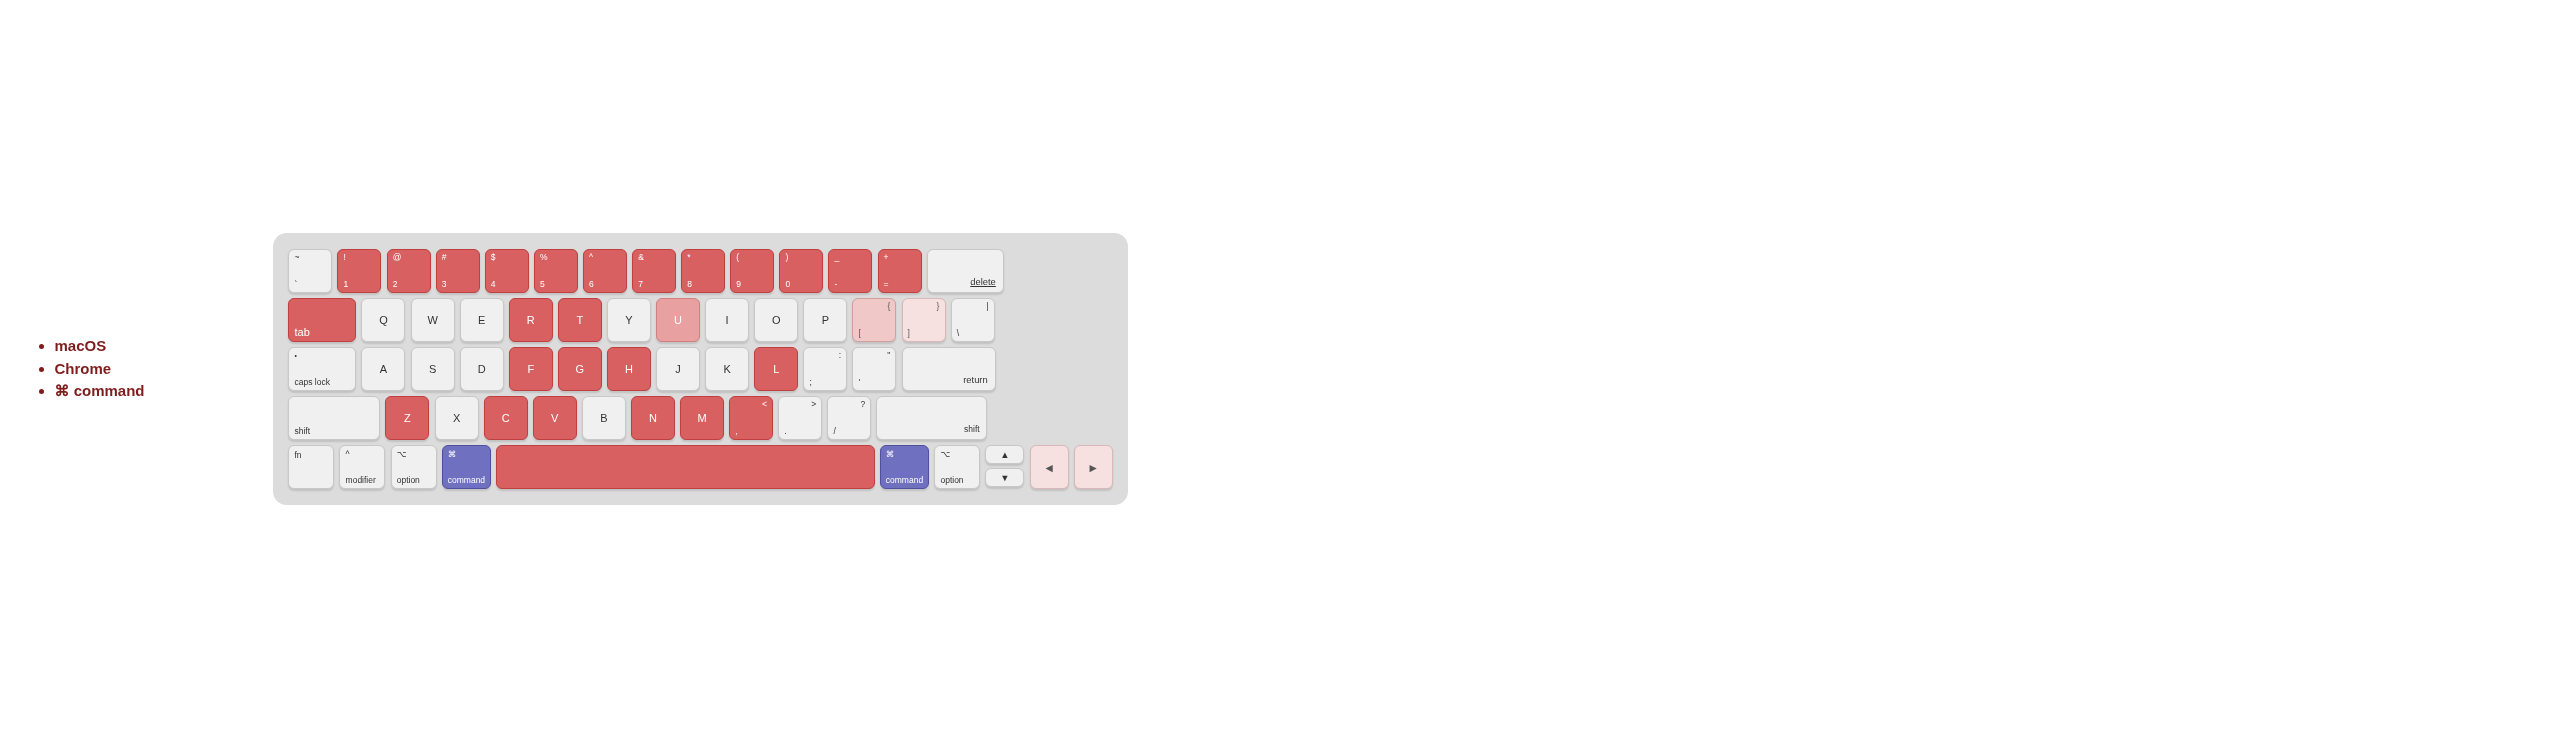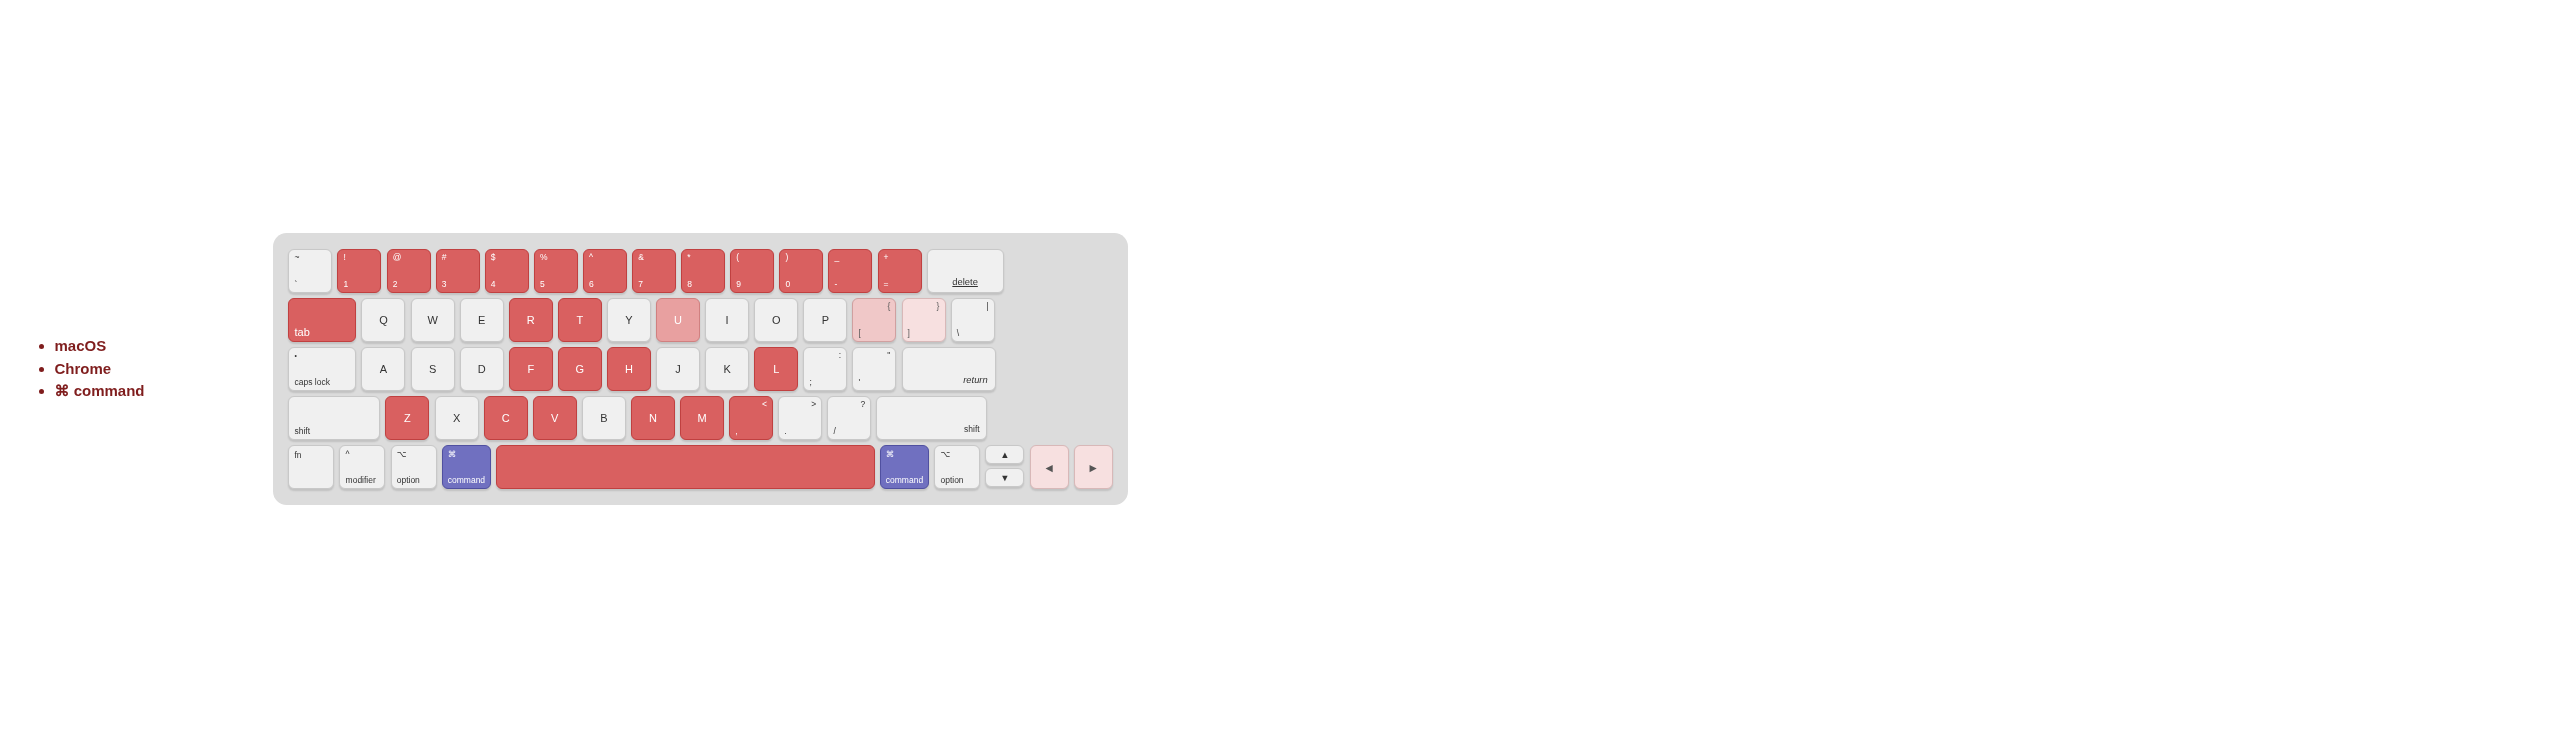--- a/index.html
+++ b/index.html
@@ -119,21 +119,21 @@
     }
     .key.very-light-pink {
       background: #f7e0e0;
       border-color: #d8b8b8;
       color: #555;
     }
 
     .key.wide-1-5 { min-width: 68px; justify-content: flex-end; }
     .key.wide-2 { min-width: 92px; }
     .key.spacebar { flex: 1; min-width: 256px; }
-    .key.return-key { min-width: 94px; font-style: italic; }
+    .key.return-key { min-width: 94px; }
     .key.shift-right { min-width: 111px; }
     .key.backspace { min-width: 77px; }
     .key.arrow {
       min-width: 39px;
       min-height: 20.5px;
       justify-content: center;
       align-items: center;
       padding: 1.7px;
       font-size: 9.4px;
     }
@@ -202,21 +202,21 @@
         <span class="bottom-label">0</span>
       </div>
       <div class="key red">
         <span class="top-label">_</span>
         <span class="bottom-label">-</span>
       </div>
       <div class="key red">
         <span class="top-label">+</span>
         <span class="bottom-label">=</span>
       </div>
-      <div class="key backspace" style="align-items:center; justify-content:flex-end; padding:5.1px 6.8px;text-decoration:underline;">
+      <div class="key backspace" style="align-items:flex-end; justify-content:flex-end; padding:5.1px 6.8px;text-decoration:underline;">
         <span style="font-size:9.4px;">delete</span>
       </div>
     </div>
 
     <div class="key-row">
       <div class="key red wide-1-5" style="justify-content:flex-end;">
         <span style="font-size:11px; align-self:flex-start;">tab</span>
       </div>
       <div class="key">
         <span class="center-label">Q</span>

